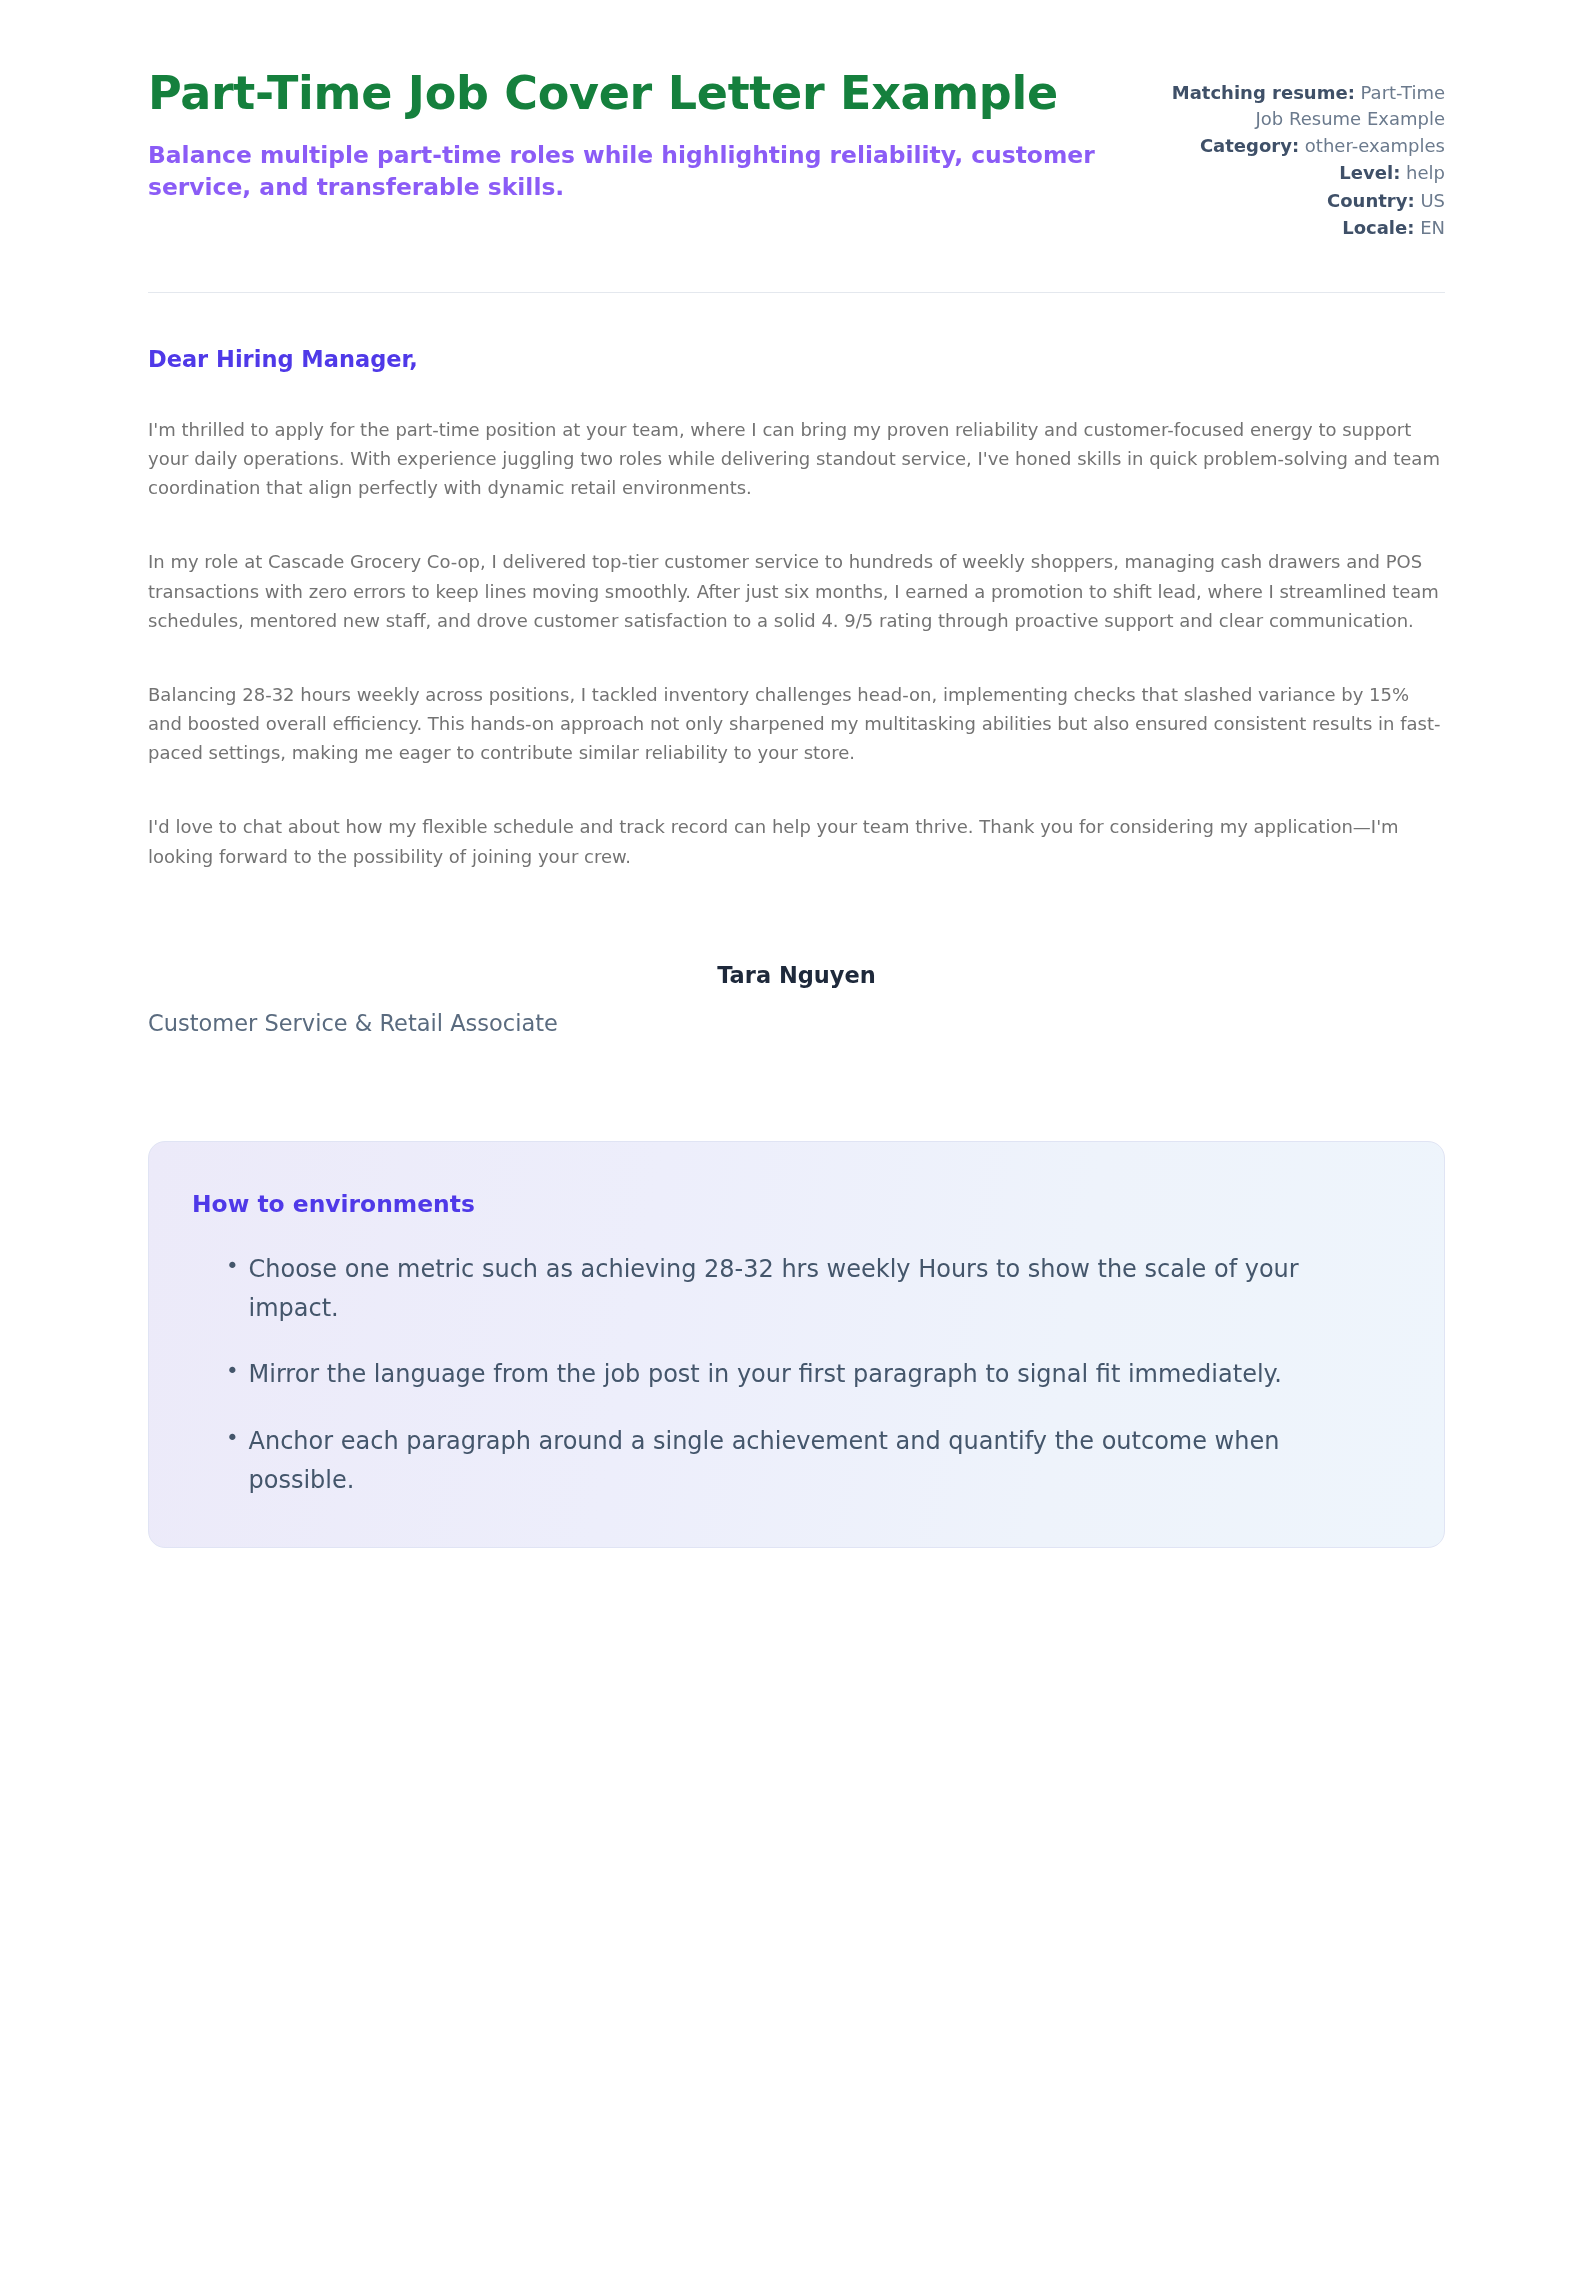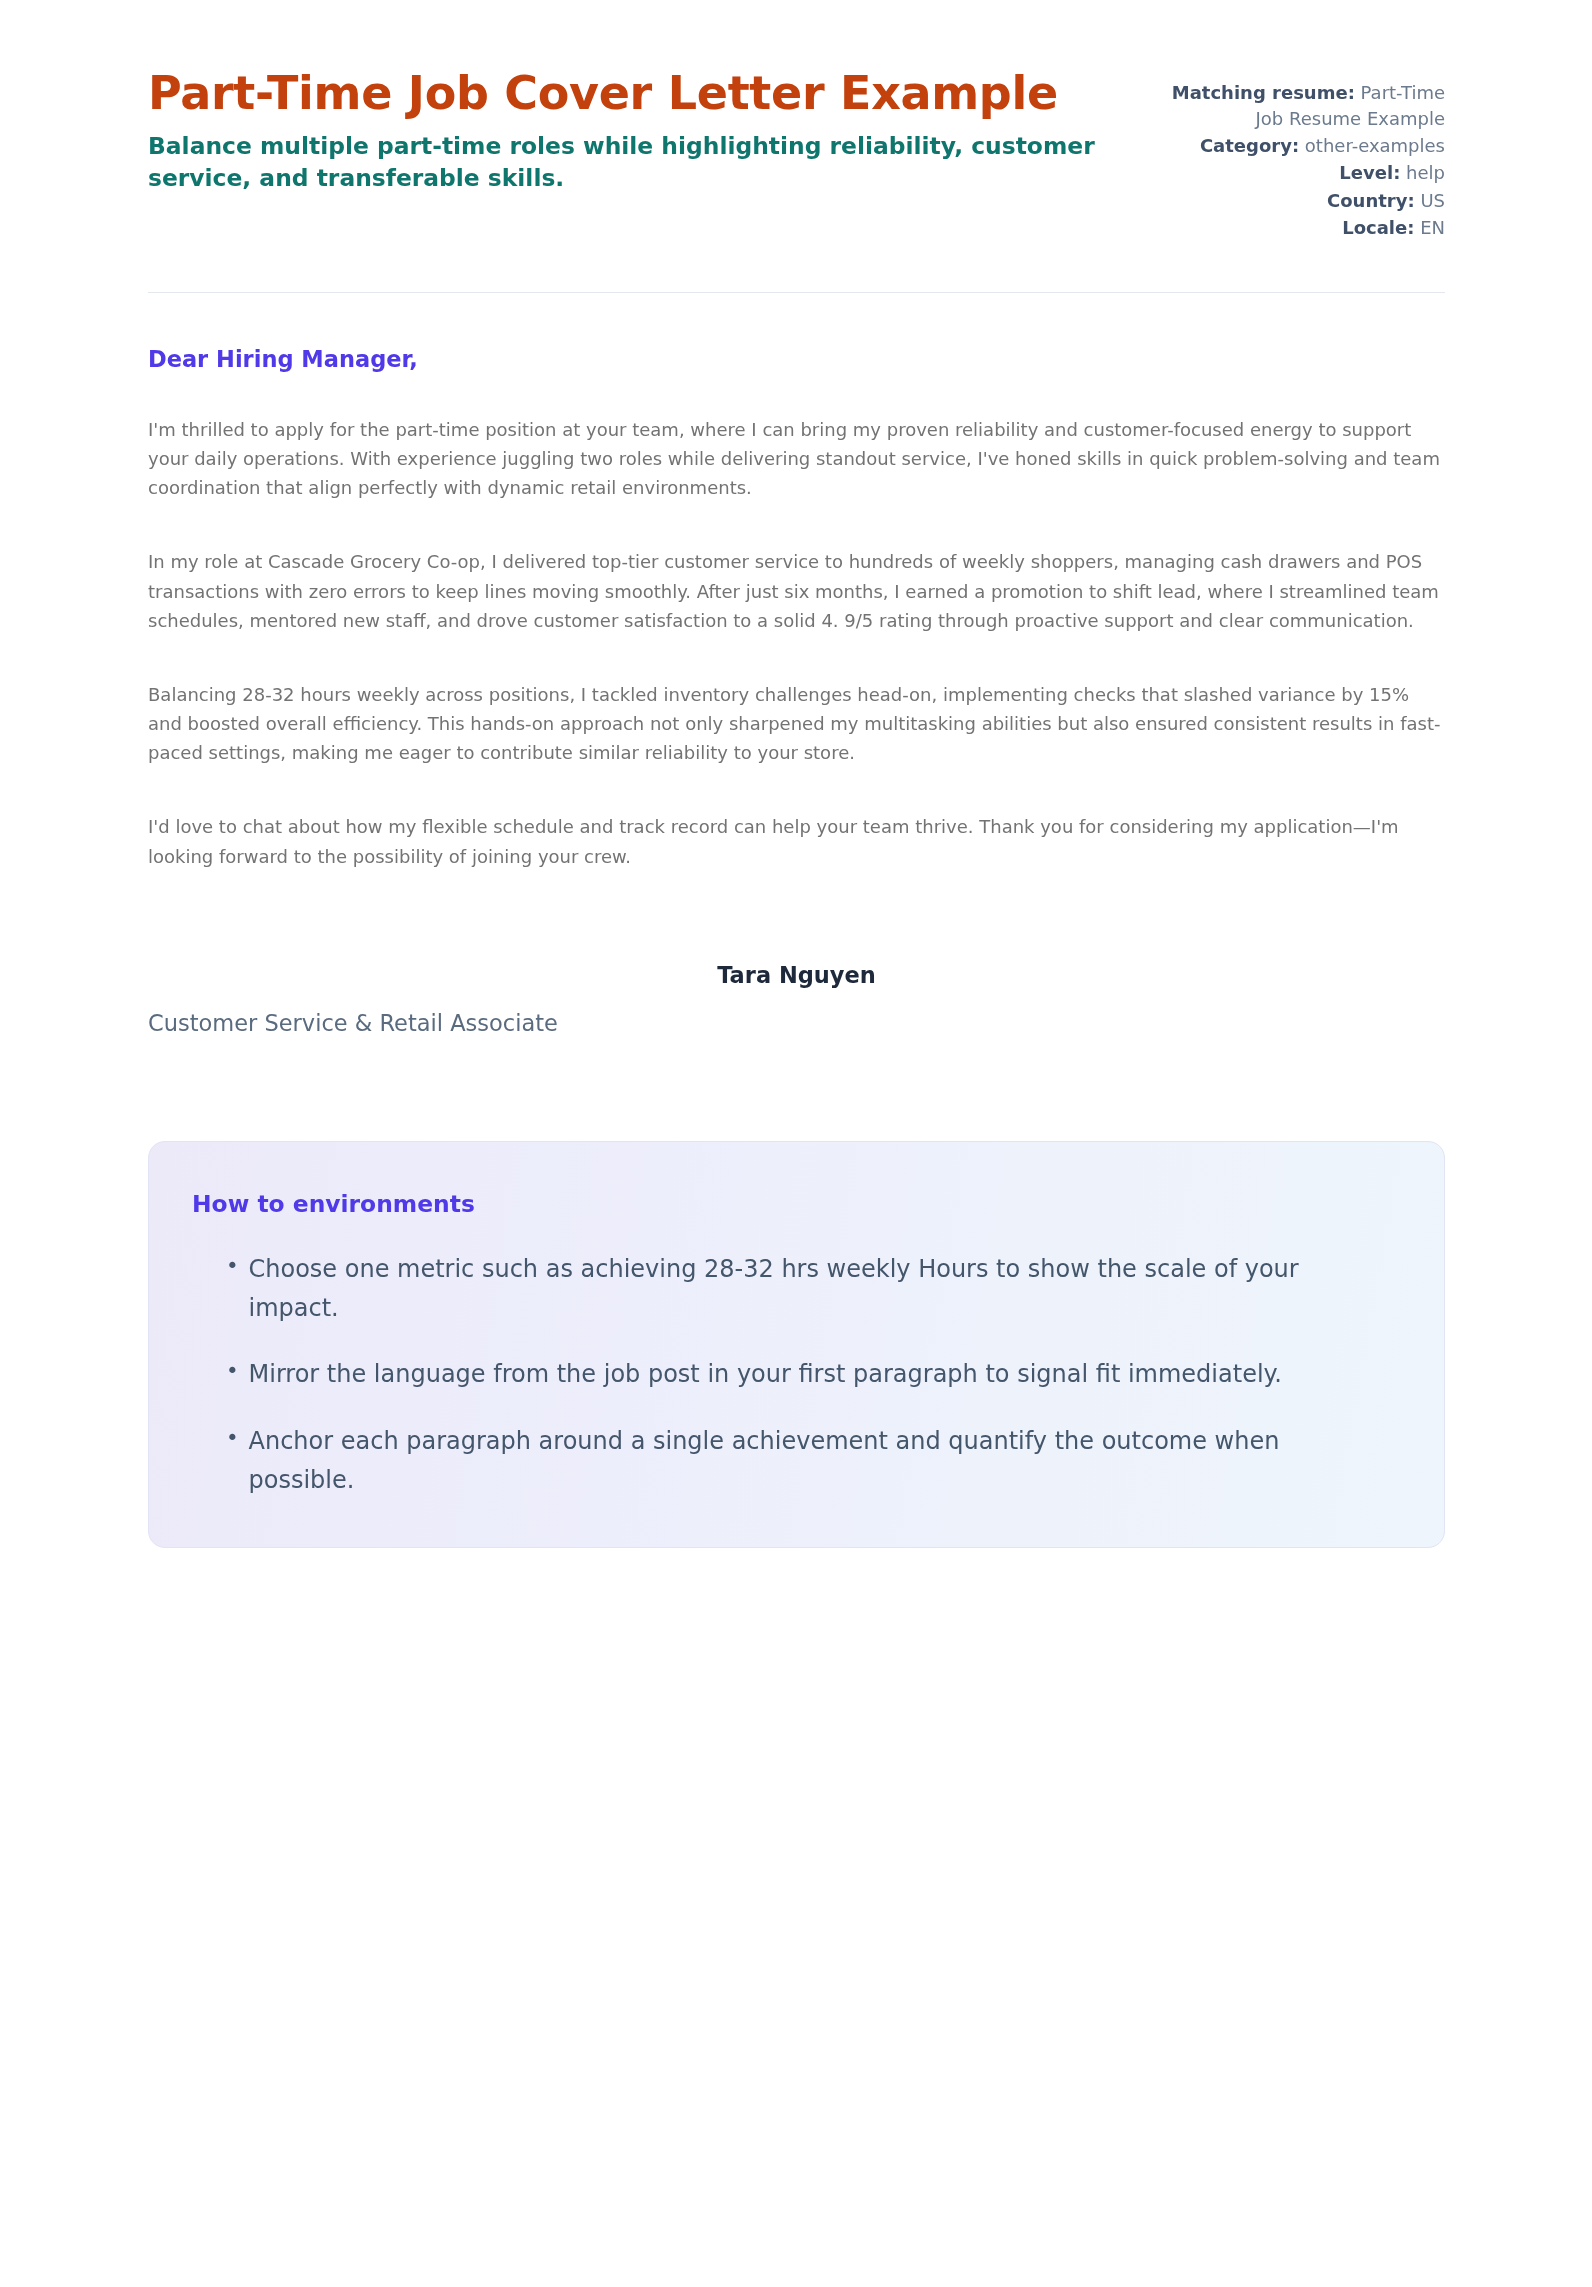--- a/index.html
+++ b/index.html
@@ -32,29 +32,29 @@
   }
   .header-left {
     flex: 1 1 auto;
     max-width: 1002px;
   }
   .doc-title {
     margin: 0;
     font-size: 46px;
     line-height: 1.16;
     font-weight: 700;
-    color: #c2410c;
+    color: #15803d;
     letter-spacing: -0.3px;
   }
   .doc-subtitle {
-    margin: 11px 0 0 0;
+    margin: 20px 0 0 0;
     font-size: 23.4px;
     line-height: 1.34;
     font-weight: 700;
-    color: #0f766e;
+    color: #8b5cf6;
     max-width: 993px;
   }
 
   .meta-block {
     flex: 0 0 auto;
     width: 302px;
     text-align: right;
     font-size: 18px;
     line-height: 1.42;
     color: #6b7a8d;

